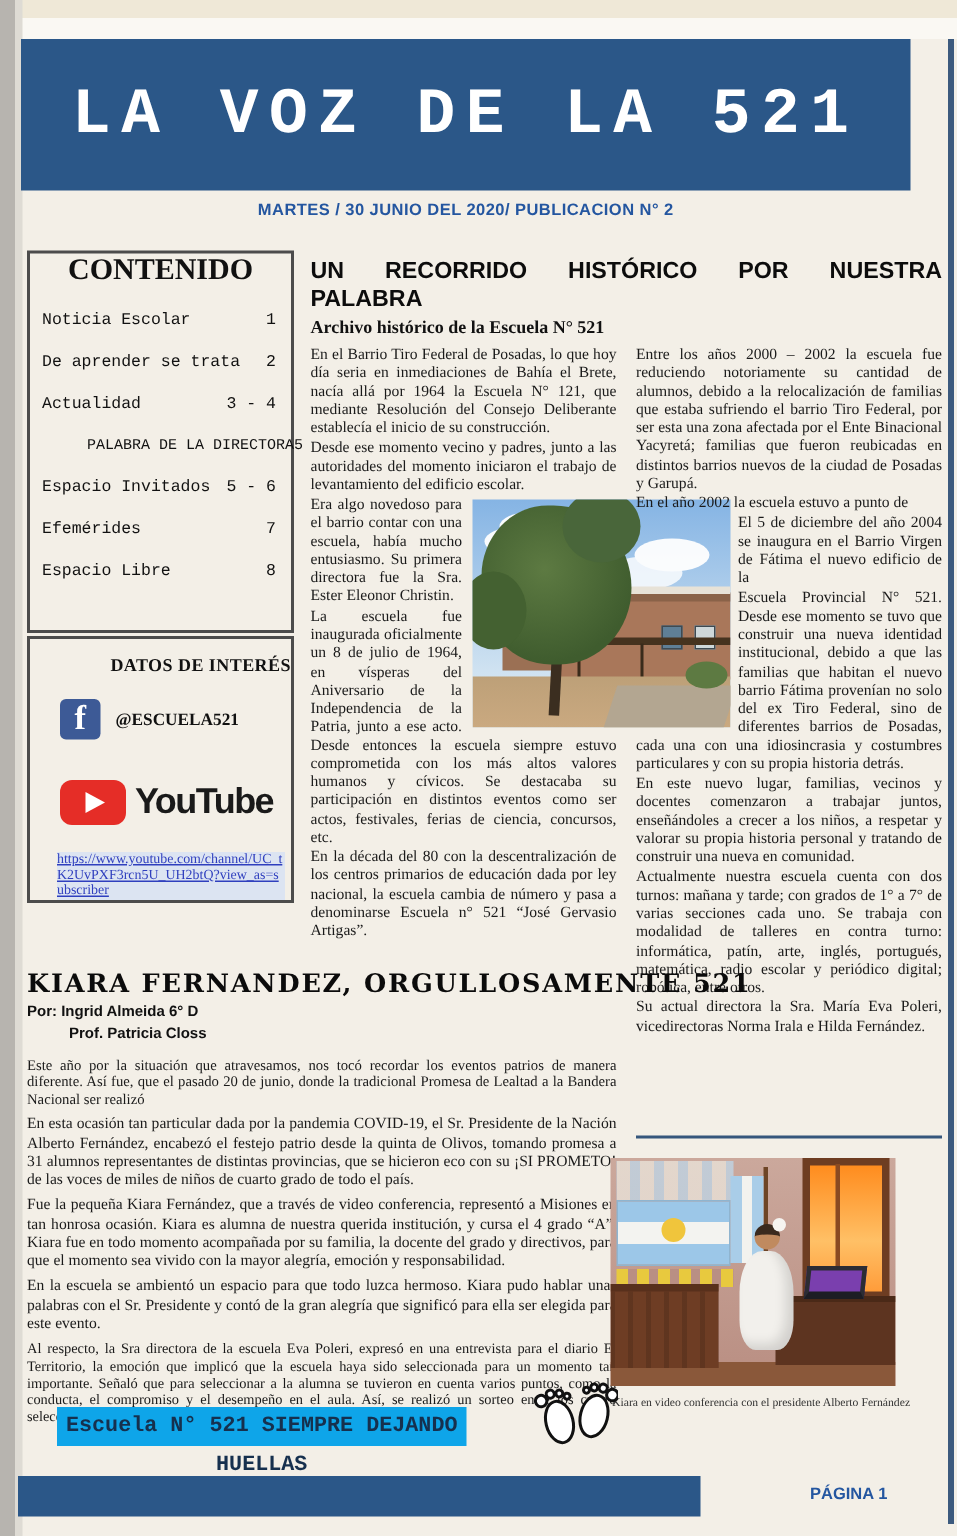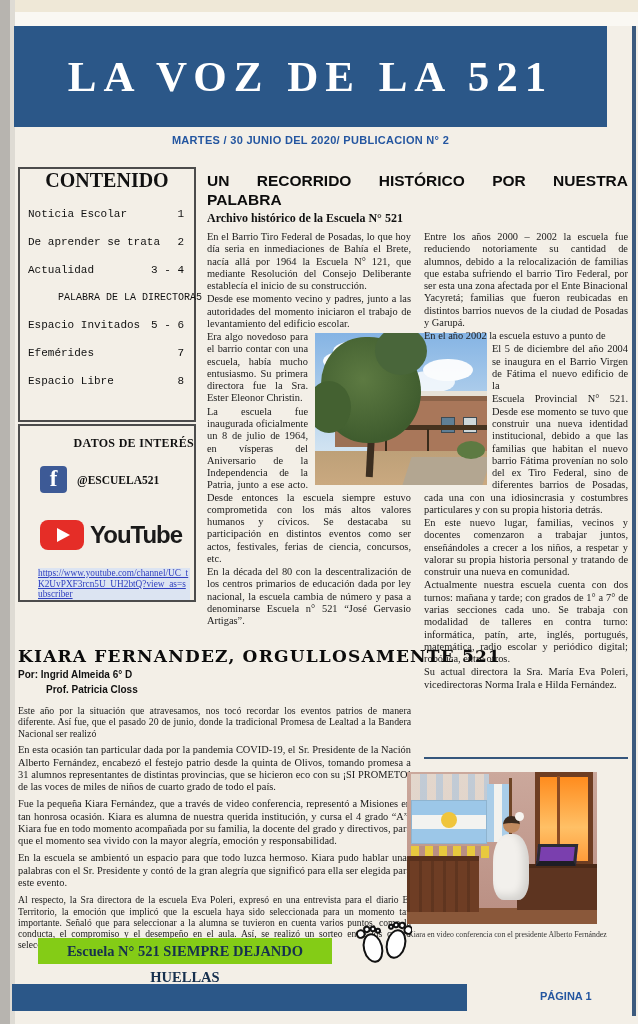--- a/index.html
+++ b/index.html
@@ -9,21 +9,21 @@
   #page{position:relative;width:638px;height:1024px;background:#f3efe7;overflow:hidden;}
   
   .edge-left{left:0;top:0;width:10px;height:1024px;background:#b7b4af;}
   .edge-left2{left:10px;top:0;width:5px;height:1024px;background:#dedbd4;}
   .edge-top{left:0;top:0;width:638px;height:12px;background:#efe8d7;}
   .edge-top2{left:10px;top:12px;width:628px;height:14px;background:#faf8f3;}
   .edge-right{left:632px;top:26px;width:4px;height:990px;background:#3c5a7e;}
   
   .banner{left:14px;top:26px;width:593px;height:101px;background:#2b5788;}
   .banner h1{margin:0;width:100%;text-align:center;line-height:101px;color:#ffffff;
-    font-family:Liberation Serif, serif;font-weight:bold;font-size:43px;letter-spacing:7px;}
+    font-family:Liberation Mono, monospace;font-weight:bold;font-size:43px;letter-spacing:7px;}
   .dateline{left:14px;top:134px;width:593px;text-align:center;color:#2456a0;
     font-family:"Liberation Sans",sans-serif;font-weight:bold;font-size:11px;letter-spacing:.3px;}
   
   .box{border:2px solid #4c4c4c;background:transparent;}
   .toc{left:18px;top:167px;width:178px;height:255px;}
   .toc-title{text-align:center;font-family:"Liberation Serif",serif;
     font-weight:bold;font-size:20px;color:#111;}
   .toc-row{display:flex;justify-content:space-between;padding:0 10px 0 8px;margin-top:16px;
     font-family:"Liberation Mono",monospace;font-size:11px;color:#111;white-space:nowrap;}
   .toc-row.small{font-size:10px;margin-left:30px;}
@@ -61,22 +61,22 @@
   .art2{left:18px;top:646px;width:393px;}
   .headline2{font-family:"DejaVu Serif",serif;font-weight:bold;font-size:17px;
     letter-spacing:1.2px;color:#0b0b0b;white-space:nowrap;margin:0;}
   .byline{font-family:"Liberation Sans",sans-serif;font-weight:bold;font-size:10px;
     color:#111;margin-top:3px;}
   .byline2{padding-left:28px;}
   .art2 .p-first{font-size:9.8px;margin-top:9px;}
   .art2 .p-last{font-size:9.6px;}
   .art2 p{margin:5px 0 0 0;}
   
-  .highlight{left:38px;top:938px;width:294px;height:26px;background:#84cc16;
-    text-align:center;line-height:26px;font-family:Liberation Serif, serif;font-weight:bold;
+  .highlight{left:38px;top:938px;width:273px;height:26px;background:#0ea5e9;
+    text-align:center;line-height:26px;font-family:Liberation Mono, monospace;font-weight:bold;
     font-size:14.5px;color:#16304e;}
   .feet{left:356px;top:918px;}
   
   .photo2{left:407px;top:772px;width:190px;height:152px;position:absolute;overflow:hidden;
     background:linear-gradient(#cba89c,#b98e82);}
   .caption2{left:408px;top:930px;width:212px;font-size:7.8px;color:#333;}
   
   .footbar{left:12px;top:984px;width:455px;height:27px;background:#2b5788;}
   .pagenum{left:540px;top:990px;font-family:"Liberation Sans",sans-serif;font-weight:bold;
     font-size:11px;color:#2456a0;}

